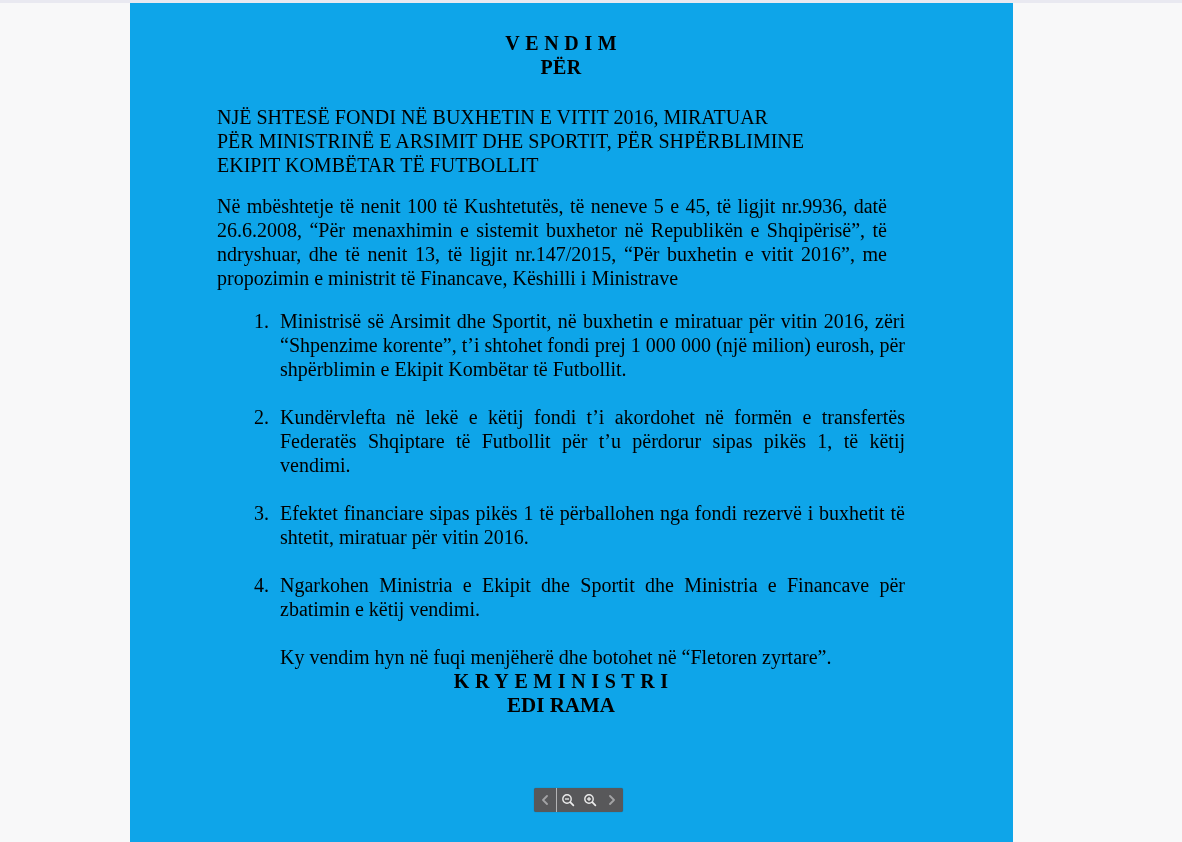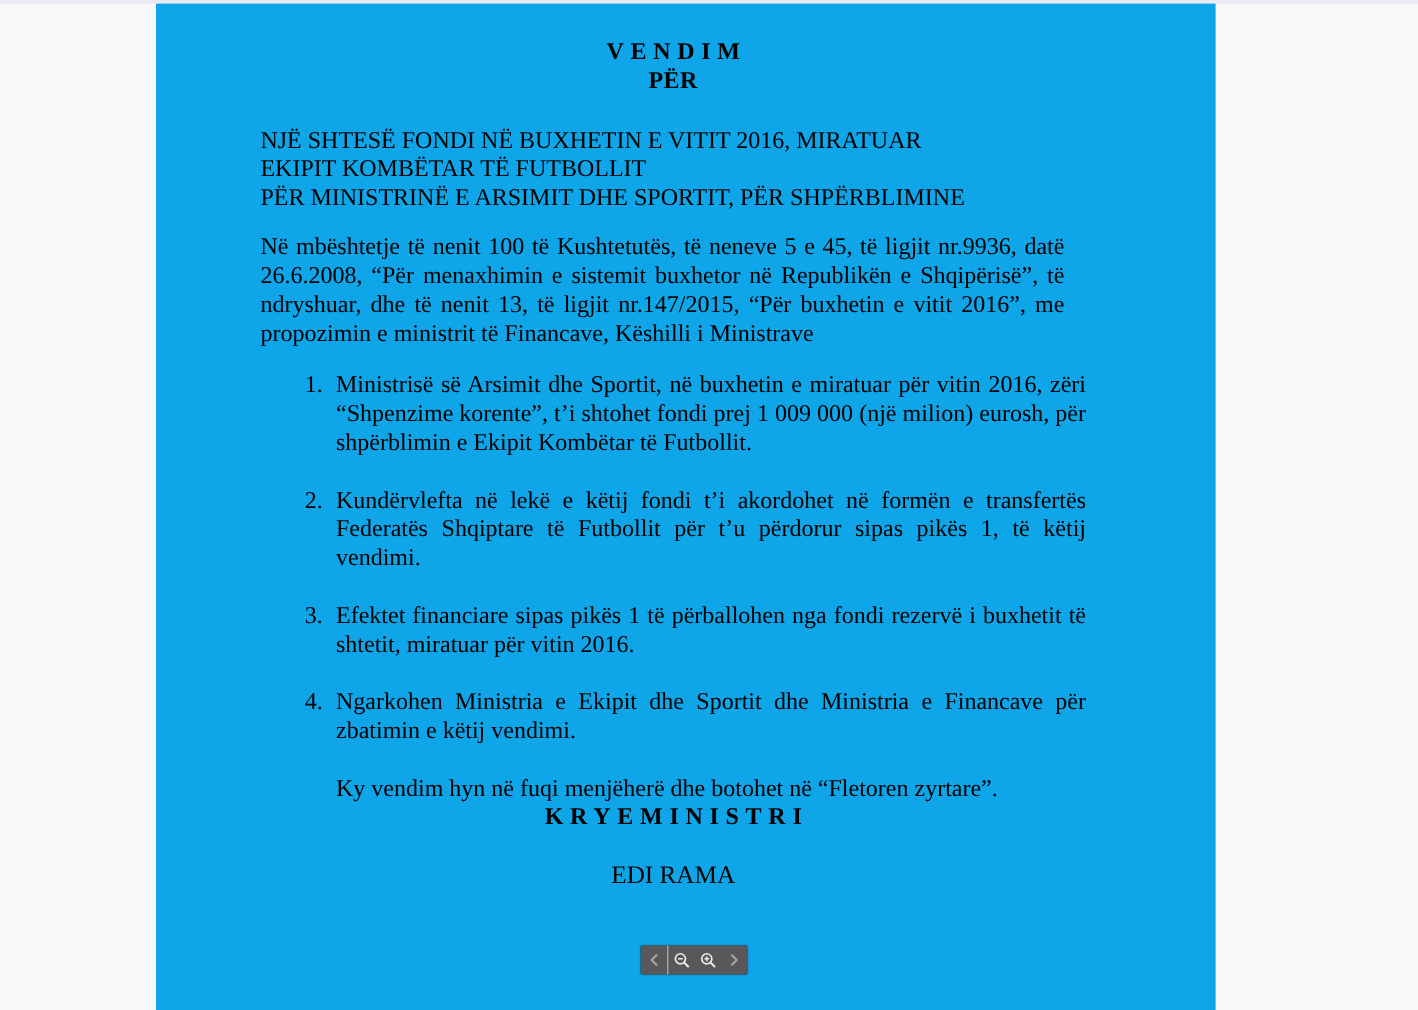--- a/index.html
+++ b/index.html
@@ -48,21 +48,21 @@
   .items { margin-top: 19px; }
   .item { display: flex; margin-bottom: 24px; }
   .item-num { flex: none; width: 26px; margin-left: 37px; }
   .item-text { flex: 1; text-align: justify; }
   .closing { margin: 24px 0 0 63px; }
   .sig-title {
     text-align: center; font-weight: bold;
     letter-spacing: 0.28em; text-indent: 0.28em;
   }
   .sig-name {
-    margin-top: 24px; text-align: center; font-weight: normal;
+    text-align: center; font-weight: bold;
     font-size: 21px;
   }
   
   .toolbar {
     position: absolute; left: 534px; top: 788px;
     height: 24px;
     background: #58585a;
     border-radius: 2px;
     display: flex; align-items: stretch;
     box-shadow: 0 0 1px rgba(0,0,0,0.4);
@@ -82,31 +82,31 @@
 <div class="top-accent"></div>
 
 <div class="page">
   <div class="doc">
 
     <div class="title-main">VENDIM</div>
     <div class="title-per">PËR</div>
 
     <div class="subject">
       <div>NJË SHTESË FONDI NË BUXHETIN E VITIT 2016, MIRATUAR</div>
+      <div>PËR MINISTRINË E ARSIMIT DHE SPORTIT, PËR SHPËRBLIMINE</div>
       <div>EKIPIT KOMBËTAR TË FUTBOLLIT</div>
-      <div>PËR MINISTRINË E ARSIMIT DHE SPORTIT, PËR SHPËRBLIMINE</div>
     </div>
 
     <p class="intro">Në mbështetje të nenit 100 të Kushtetutës, të neneve 5 e 45, të ligjit nr.9936, datë 26.6.2008, “Për menaxhimin e sistemit buxhetor në Republikën e Shqipërisë”, të ndryshuar, dhe të nenit 13, të ligjit nr.147/2015, “Për buxhetin e vitit 2016”, me propozimin e ministrit të Financave, Këshilli i Ministrave</p>
 
 
     <div class="items">
       <div class="item">
         <span class="item-num">1.</span>
-        <div class="item-text">Ministrisë së Arsimit dhe Sportit, në buxhetin e miratuar për vitin 2016, zëri “Shpenzime korente”, t’i shtohet fondi prej 1 009 000 (një milion) eurosh, për shpërblimin e Ekipit Kombëtar të Futbollit.</div>
+        <div class="item-text">Ministrisë së Arsimit dhe Sportit, në buxhetin e miratuar për vitin 2016, zëri “Shpenzime korente”, t’i shtohet fondi prej 1 000 000 (një milion) eurosh, për shpërblimin e Ekipit Kombëtar të Futbollit.</div>
       </div>
       <div class="item">
         <span class="item-num">2.</span>
         <div class="item-text">Kundërvlefta në lekë e këtij fondi t’i akordohet në formën e transfertës Federatës Shqiptare të Futbollit për t’u përdorur sipas pikës 1, të këtij vendimi.</div>
       </div>
       <div class="item">
         <span class="item-num">3.</span>
         <div class="item-text">Efektet financiare sipas pikës 1 të përballohen nga fondi rezervë i buxhetit të shtetit, miratuar për vitin 2016.</div>
       </div>
       <div class="item">

